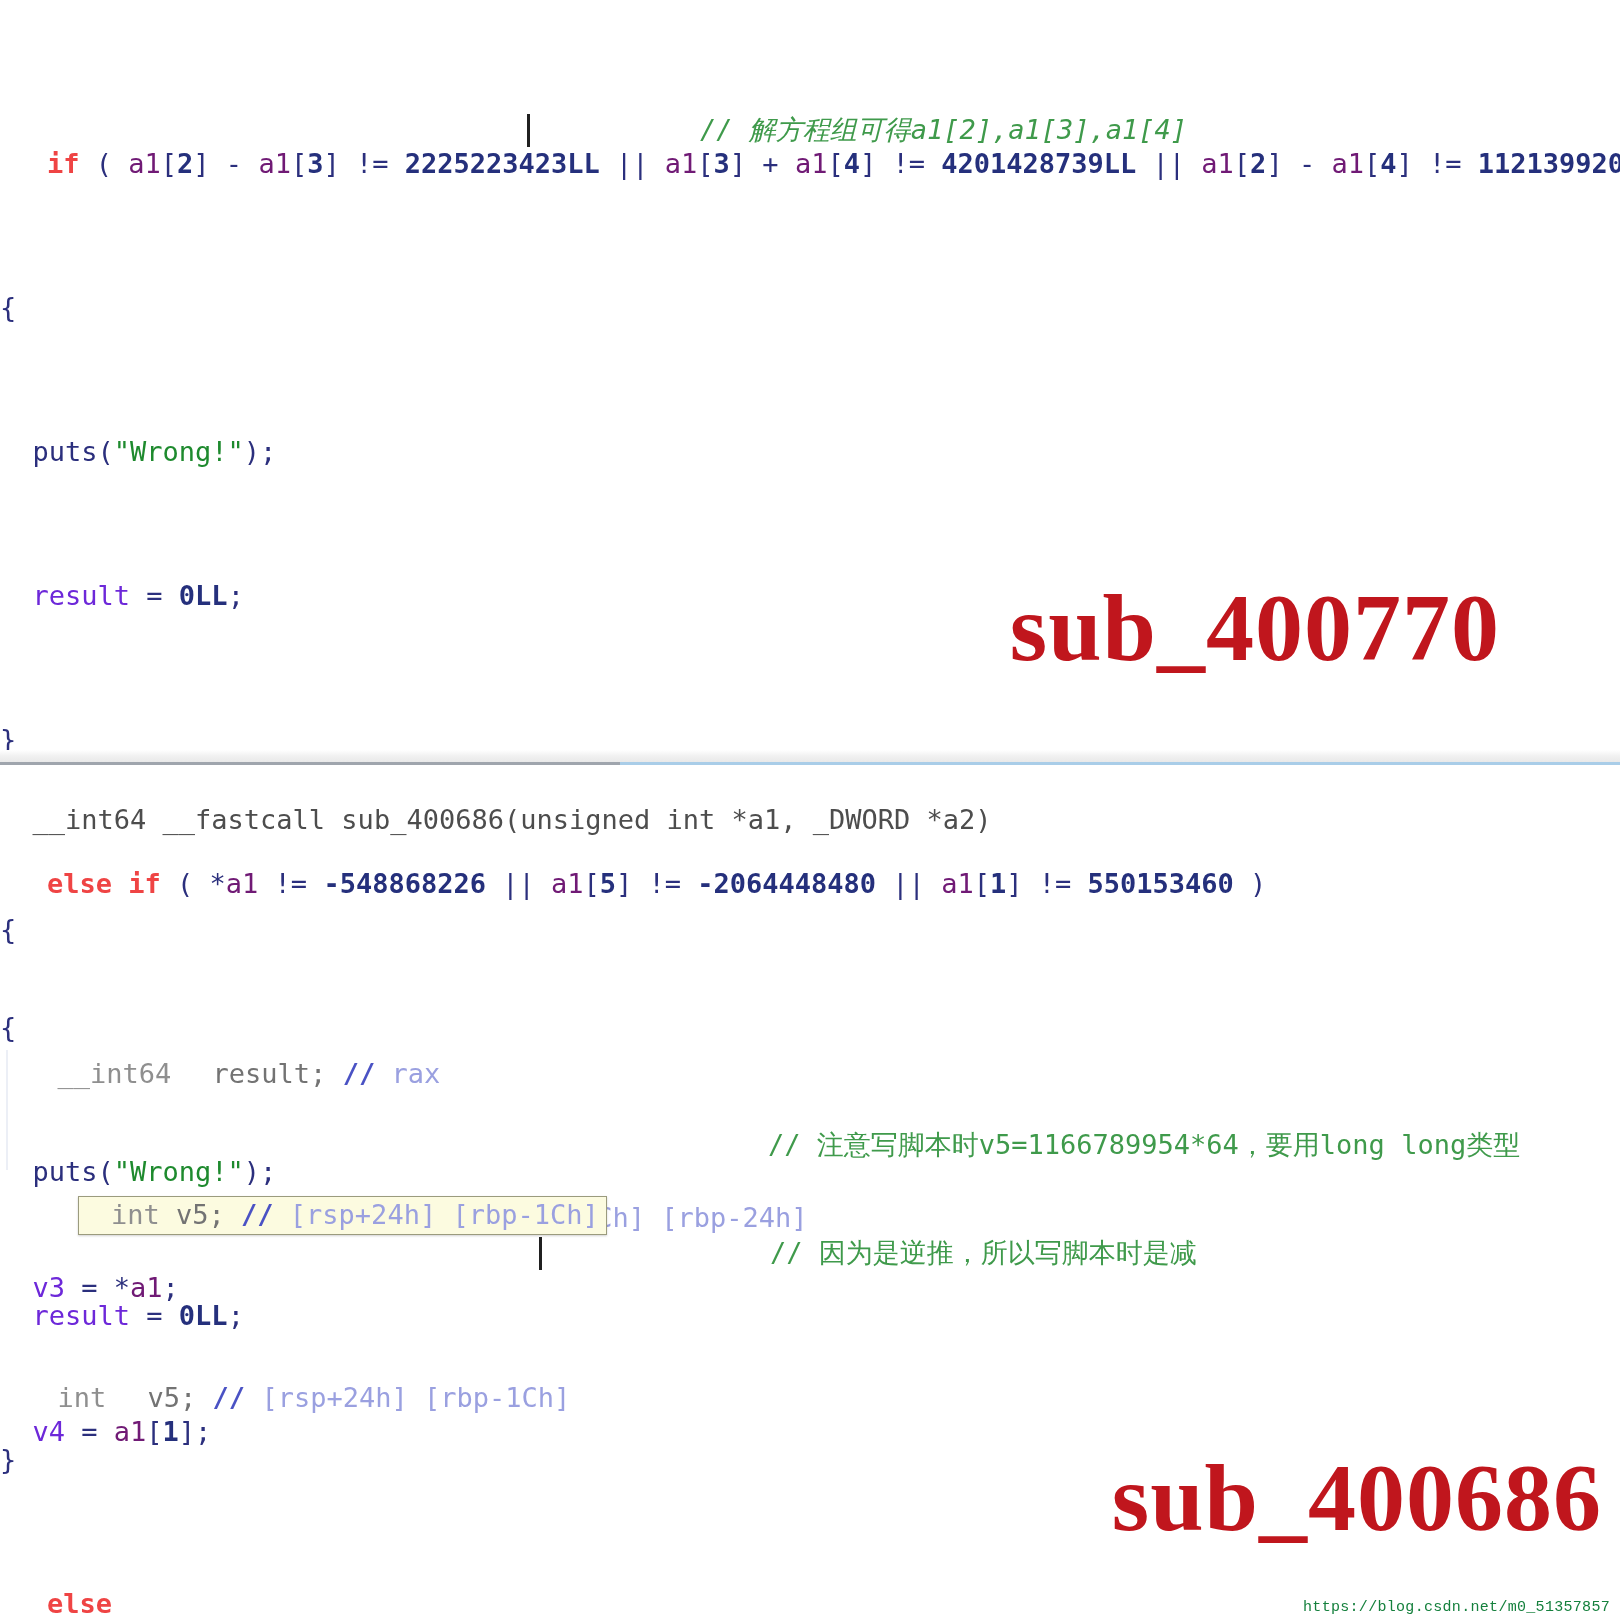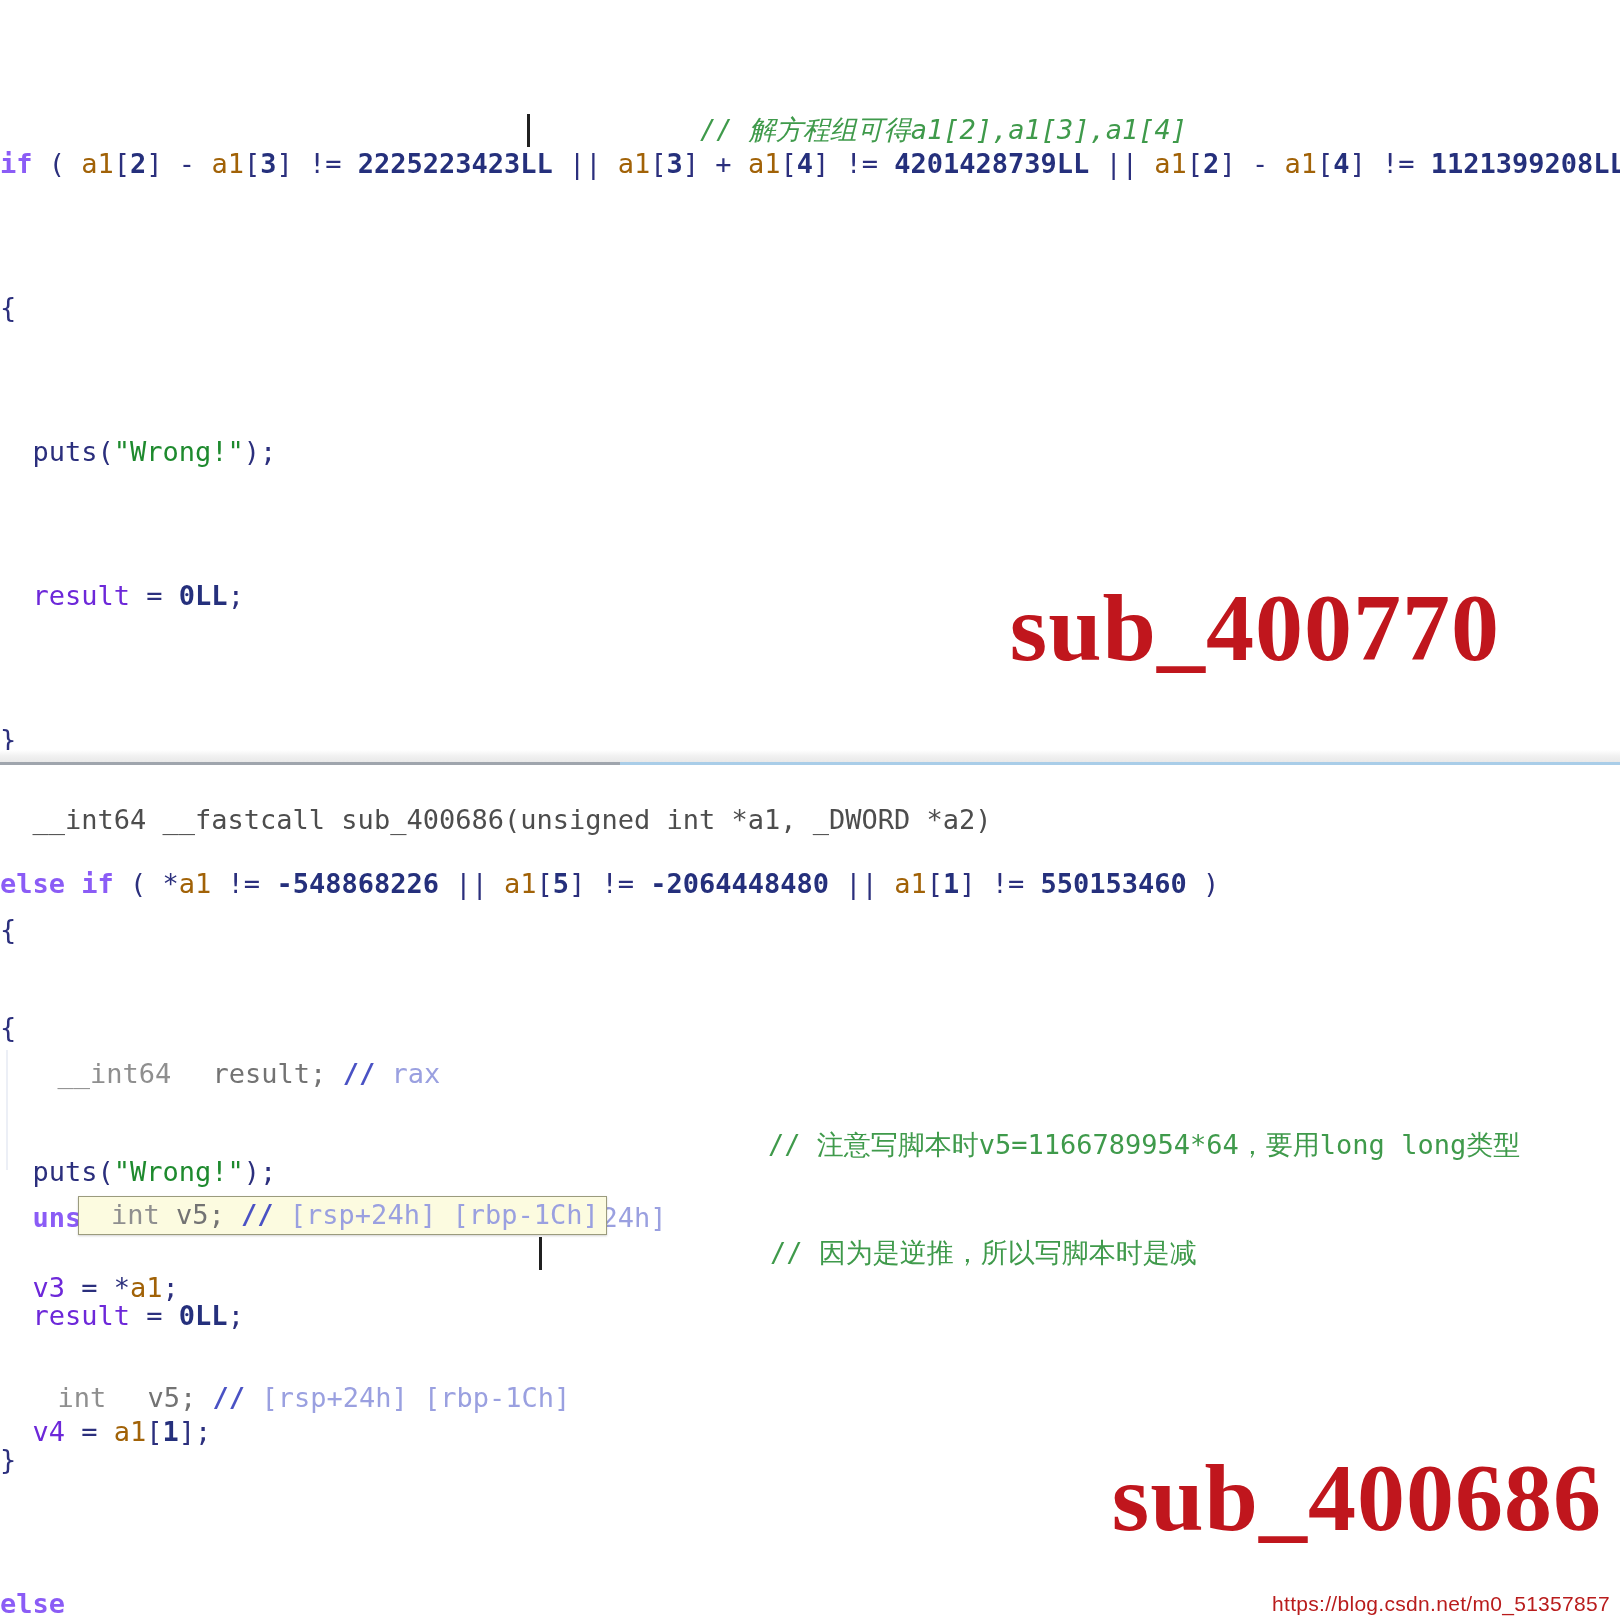--- a/index.html
+++ b/index.html
@@ -10,25 +10,25 @@
   }
   body {
     width: 1620px;
     height: 1620px;
     position: relative;
     overflow: hidden;
     font-family: "DejaVu Sans Mono", monospace;
   }
 
   
-  .c-kw     { color: #8b5cf6; font-weight: bold; }   
+  .c-kw     { color: #ef4444; font-weight: bold; margin-left: 47px; }   
   .c-plain  { color: #2b2f7d; }                      
   .c-num    { color: #25307c; font-weight: bold; }   
   .c-var    { color: #6d28d9; }                      
-  .c-arg    { color: #a16207; }                      
+  .c-arg    { color: #701a75; }                      
   .c-fn     { color: #2b2f7d; }                      
   .c-str    { color: #1e8a2e; }                      
   .c-cmtslash { color: #4a52c4; font-weight: bold; } 
   .c-stk    { color: #9aa0e0; }                      
   .c-grey   { color: #8f8f8f; margin-left: 25px; }                      
   .c-greyv  { color: #737373; }
 
   
   .pane {
     position: absolute;
@@ -146,23 +146,23 @@
   }
   #cmt-top  { left: 700px;  top: 113px; font-style: italic; }
   #cmt-v5   { left: 768px;  top: 1128px; }
   #cmt-rev  { left: 770px;  top: 1236px; }
 
   
   #watermark {
     position: absolute;
     right: 10px;
     bottom: 4px;
-    color: #b91c1c;
-    font-family: Liberation Sans, sans-serif;
-    font-size: 21px;
+    color: #15803d;
+    font-family: Liberation Mono, monospace;
+    font-size: 15px;
     letter-spacing: 0.3px;
   }
 
   
   #guide {
     position: absolute;
     left: 6px;
     top: 1050px;
     width: 2px;
     height: 120px;

